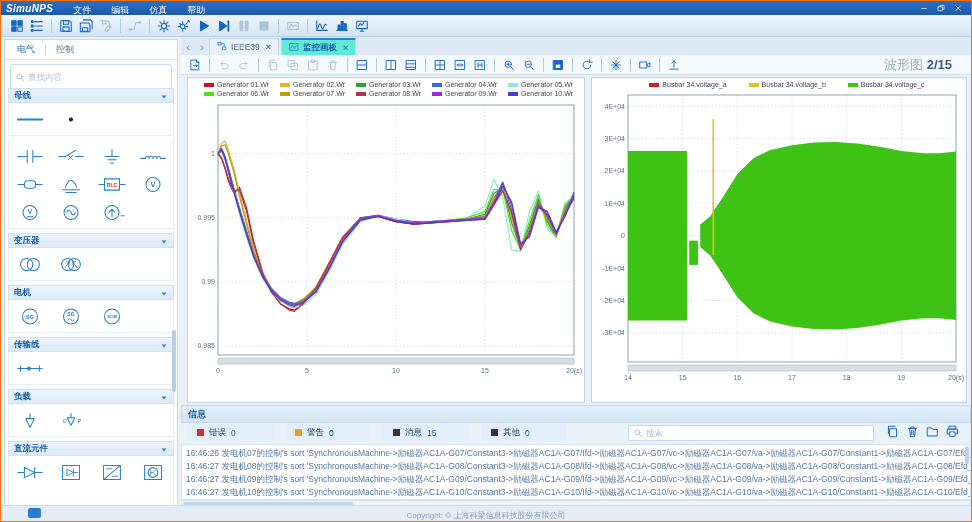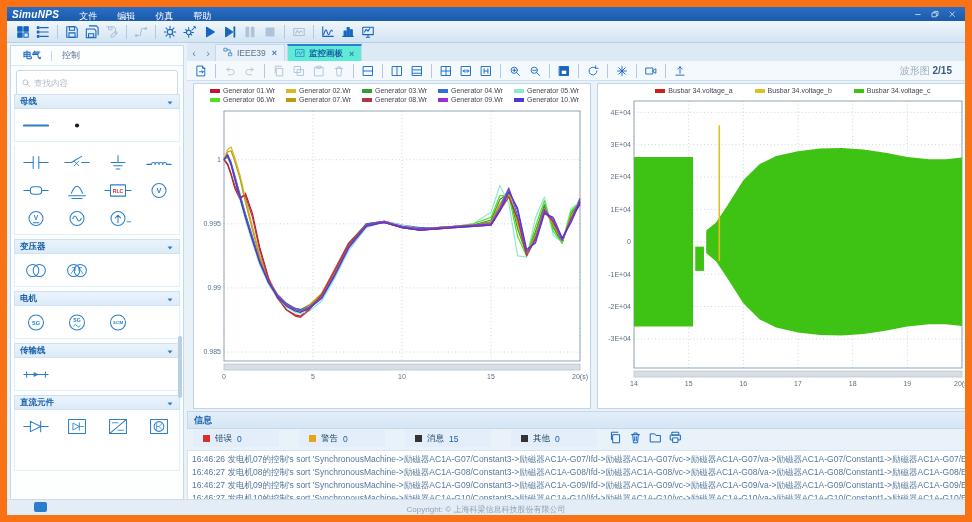--- a/index.html
+++ b/index.html
@@ -1,58 +1,58 @@
 <!DOCTYPE html>
 <html><head>
 <meta charset="utf-8">
 <style>
   * { margin:0; padding:0; box-sizing:border-box; }
   html,body { background:#cfd8e2; }
   body { font-family:"Liberation Sans","DejaVu Sans",sans-serif; }
-  .window { position:relative; width:972px; height:522px; background:#e9f1f9; border:7px solid #f97316; overflow:hidden; }
+  .window { position:relative; width:972px; height:522px; background:#e9f1f9; border:1px solid #f97316; overflow:hidden; }
 
   
   .titlebar { position:absolute; left:0; top:0; width:100%; height:14px; background:linear-gradient(#2a6fc4,#1b5aab); display:flex; align-items:center; color:#fff; }
   .logo { font-style:italic; font-weight:bold; font-size:10px; letter-spacing:.3px; padding:0 10px 0 5px; }
   .menu-item { font-size:9px; padding:0 10px; cursor:default; }
   .win-btns { margin-left:auto; display:flex; align-items:center; gap:8px; padding-right:8px; }
   .win-btn svg { display:block; }
 
   
   .toolbar-main { position:absolute; left:0; top:14px; width:100%; height:22px; background:linear-gradient(#f0f6fc,#d3e4f4); border-bottom:1px solid #b8cfe5; display:flex; align-items:center; padding-left:6px; }
   .tb-icon { width:20px; height:18px; display:flex; align-items:center; justify-content:center; color:#1565c0; }
   .tb-icon.disabled { color:#aec3d8; }
   .tb-sep { width:1px; height:14px; background:#b3c9de; margin:0 4px; }
 
   
   .sidebar { position:absolute; left:3px; top:38px; width:174px; height:467px; background:#fdfefe; border:1px solid #c2d9ee; overflow:hidden; }
   .side-tabs { height:20px; display:flex; align-items:center; border-bottom:1px solid #dce9f5; padding-left:8px; gap:6px; }
   .side-tab { font-size:9px; color:#5a748e; padding:2px 4px; }
-  .side-tab.active { color:#1668c0; font-weight:bold; }
+  .side-tab.active { color:#1668c0; font-weight:normal; }
   .side-tab-sep { width:1px; height:10px; background:#c2d5e8; }
   .side-search { margin:4px 5px; height:18px; border:1px solid #c2d9ee; border-radius:3px; background:#fff; display:flex; align-items:center; padding:12px 4px; gap:3px; color:#9db2c6; }
   .side-search input { border:none; outline:none; flex:1; font-size:8.5px; color:#456; background:transparent; width:100px; }
   .side-search input::placeholder { color:#aebfd0; }
   .sections { position:absolute; left:0; right:0; top:48px; bottom:0; overflow:hidden; }
   .section { margin:0 3px 4px 3px; }
   .section-hd { height:15px; background:linear-gradient(#eaf3fc,#dcebf8); border:1px solid #cfe2f3; display:flex; align-items:center; padding:0 5px; }
   .section-title { font-size:8.5px; font-weight:bold; color:#1a5fa8; flex:1; }
   .section-body { background:#fff; border:1px solid #e2eef8; border-top:none; display:grid; grid-template-columns:repeat(4,1fr); padding:2px 0; }
   .pal-item { height:28px; display:flex; align-items:center; justify-content:center; }
   .side-scrollbar { position:absolute; right:1px; top:290px; width:4px; height:62px; background:#b9cee2; border-radius:2px; }
 
   
   .main { position:absolute; left:180px; top:36px; width:790px; height:470px; }
   .tabstrip { position:absolute; left:0; top:0; width:100%; height:18px; background:#dde9f5; display:flex; align-items:flex-end; }
   .nav-arrow { font-size:11px; color:#6a8db0; width:14px; text-align:center; line-height:16px; }
   .doc-tab { height:17px; display:flex; align-items:center; gap:4px; padding:0 7px; font-size:8.5px; border:1px solid #c4d8ea; border-bottom:none; background:#e8f1f9; color:#58738e; margin-right:2px; }
   .doc-tab.active { background:#5eead4; color:#1a5fa8; font-weight:bold; border-top:2px solid #2a7fd0; }
   .doc-tab .close { color:#3a79b8; font-size:9px; font-weight:bold; margin-left:2px; }
   .toolbar2 { position:absolute; left:0; top:18px; width:100%; height:20px; background:#f4f9fd; border-bottom:1px solid #cfe0ef; display:flex; align-items:center; padding-left:4px; }
-  .page-indicator { margin-left:auto; padding-right:25px; font-size:10px; color:#9baebf; }
+  .page-indicator { margin-left:auto; padding-right:19px; font-size:13px; color:#9baebf; }
   .page-indicator b { color:#3a5d80; }
 
   .chart-card { position:absolute; top:40px; height:326px; background:#fff; border:1px solid #c2d5e8; }
   #chart1 { left:6px; width:398px; }
   #chart2 { left:410px; width:376px; }
   .legend { display:grid; padding:3px 0 0 16px; }
   #chart1 .legend { grid-template-columns:repeat(5,1fr); row-gap:2px; }
   #chart2 .legend { grid-template-columns:repeat(3,max-content); justify-content:center; column-gap:22px; }
   .lg-item { display:flex; align-items:center; gap:3px; font-size:7px; color:#445; white-space:nowrap; }
   .lg-swatch { width:10px; height:4px; display:inline-block; }
@@ -382,20 +382,42 @@
             <span class="section-title">传输线</span>
             <span><svg viewBox="0 0 16 16" width="8" height="8" fill="#2a7fc9">
                 <path d="M3 5l5 6 5-6z"></path>
               </svg></span>
           </div>
           <div class="section-body">
             <span class="pal-item">
               <svg viewBox="0 0 32 20" width="30" height="19" fill="none" stroke="#2a7fc9" stroke-width="1.1" stroke-linecap="round" stroke-linejoin="round">
                 <path d="M3 10h26M6 7v6M26 7v6"></path>
                 <path d="M19 10l-5.5-2.7v5.4z" fill="#2a7fc9" stroke="none"></path>
+              </svg>
+            </span>
+          </div>
+        </div>
+        <div class="section">
+          <div class="section-hd">
+            <span class="section-title">负载</span>
+            <span><svg viewBox="0 0 16 16" width="8" height="8" fill="#2a7fc9">
+                <path d="M3 5l5 6 5-6z"></path>
+              </svg></span>
+          </div>
+          <div class="section-body">
+            <span class="pal-item">
+              <svg viewBox="0 0 32 20" width="30" height="19" fill="none" stroke="#2a7fc9" stroke-width="1.1" stroke-linecap="round" stroke-linejoin="round">
+                <path d="M16 2.5v5.5M11.5 8h9L16 17.5z"></path>
+              </svg>
+            </span>
+            <span class="pal-item">
+              <svg viewBox="0 0 32 20" width="30" height="19" fill="none" stroke="#2a7fc9" stroke-width="1.1" stroke-linecap="round" stroke-linejoin="round">
+                <path d="M16 2.5v4.5M12 7h8L16 15z"></path>
+                <text x="7" y="13" font-size="6" stroke="none" fill="#2a7fc9">C</text>
+                <text x="23" y="13" font-size="6" stroke="none" fill="#2a7fc9">P</text>
               </svg>
             </span>
           </div>
         </div>
         <div class="section">
           <div class="section-hd">
             <span class="section-title">直流元件</span>
             <span><svg viewBox="0 0 16 16" width="8" height="8" fill="#2a7fc9">
                 <path d="M3 5l5 6 5-6z"></path>
               </svg></span>
@@ -725,21 +747,21 @@
             <rect x="95.22666666666663" y="150.63636363636363" width="8.74666666666667" height="24.27272727272728" fill="#3ec314"></rect>
             <line x1="119.28000000000002" y1="165.2" x2="119.28000000000002" y2="29.272727272727273" stroke="#dfc020" stroke-width="1.6"></line>
           </svg>
         </div>
     </div>
 
     <div class="info-hd">
       <span>信息</span>
     </div>
     <div class="chip-row">
-      <span id="chips" style="display:flex;gap:20px;">
+      <span id="chips" style="display:flex;gap:12px;">
           <span class="chip">
             <span class="sq" style="background: rgb(212, 48, 48);"></span>
             <span>错误</span>
             <span class="cnt">0</span>
           </span>
           <span class="chip">
             <span class="sq" style="background: rgb(232, 162, 28);"></span>
             <span>警告</span>
             <span class="cnt">0</span>
           </span>
@@ -747,20 +769,27 @@
             <span class="sq" style="background: rgb(51, 51, 51);"></span>
             <span>消息</span>
             <span class="cnt">15</span>
           </span>
           <span class="chip">
             <span class="sq" style="background: rgb(51, 51, 51);"></span>
             <span>其他</span>
             <span class="cnt">0</span>
           </span>
         </span>
+      <span class="info-search">
+        <span id="info-search-icon"><svg viewBox="0 0 16 16" width="10" height="10" fill="none" stroke="currentColor" stroke-width="1.2" stroke-linecap="round" stroke-linejoin="round" class="">
+              <circle cx="7" cy="7" r="4"></circle>
+              <path d="M10 10l4 4"></path>
+            </svg></span>
+        <input placeholder="搜索" style="">
+      </span>
       <span class="info-actions" id="info-actions">
           <span><svg viewBox="0 0 16 16" width="13" height="13" fill="none" stroke="currentColor" stroke-width="1.2" stroke-linecap="round" stroke-linejoin="round" class="">
               <rect x="5" y="4.5" width="8" height="10"></rect>
               <path d="M3 10.5v-9h8"></path>
             </svg></span>
           <span><svg viewBox="0 0 16 16" width="13" height="13" fill="none" stroke="currentColor" stroke-width="1.2" stroke-linecap="round" stroke-linejoin="round" class="">
               <path d="M3 4.5h10M6 4.5v-2h4v2M4.5 4.5l1 10h5l1-10M7 7v5M9 7v5"></path>
             </svg></span>
           <span><svg viewBox="0 0 16 16" width="13" height="13" fill="none" stroke="currentColor" stroke-width="1.2" stroke-linecap="round" stroke-linejoin="round" class="">
               <path d="M2 3.5h5l1.5 2H14v8H2z"></path>

